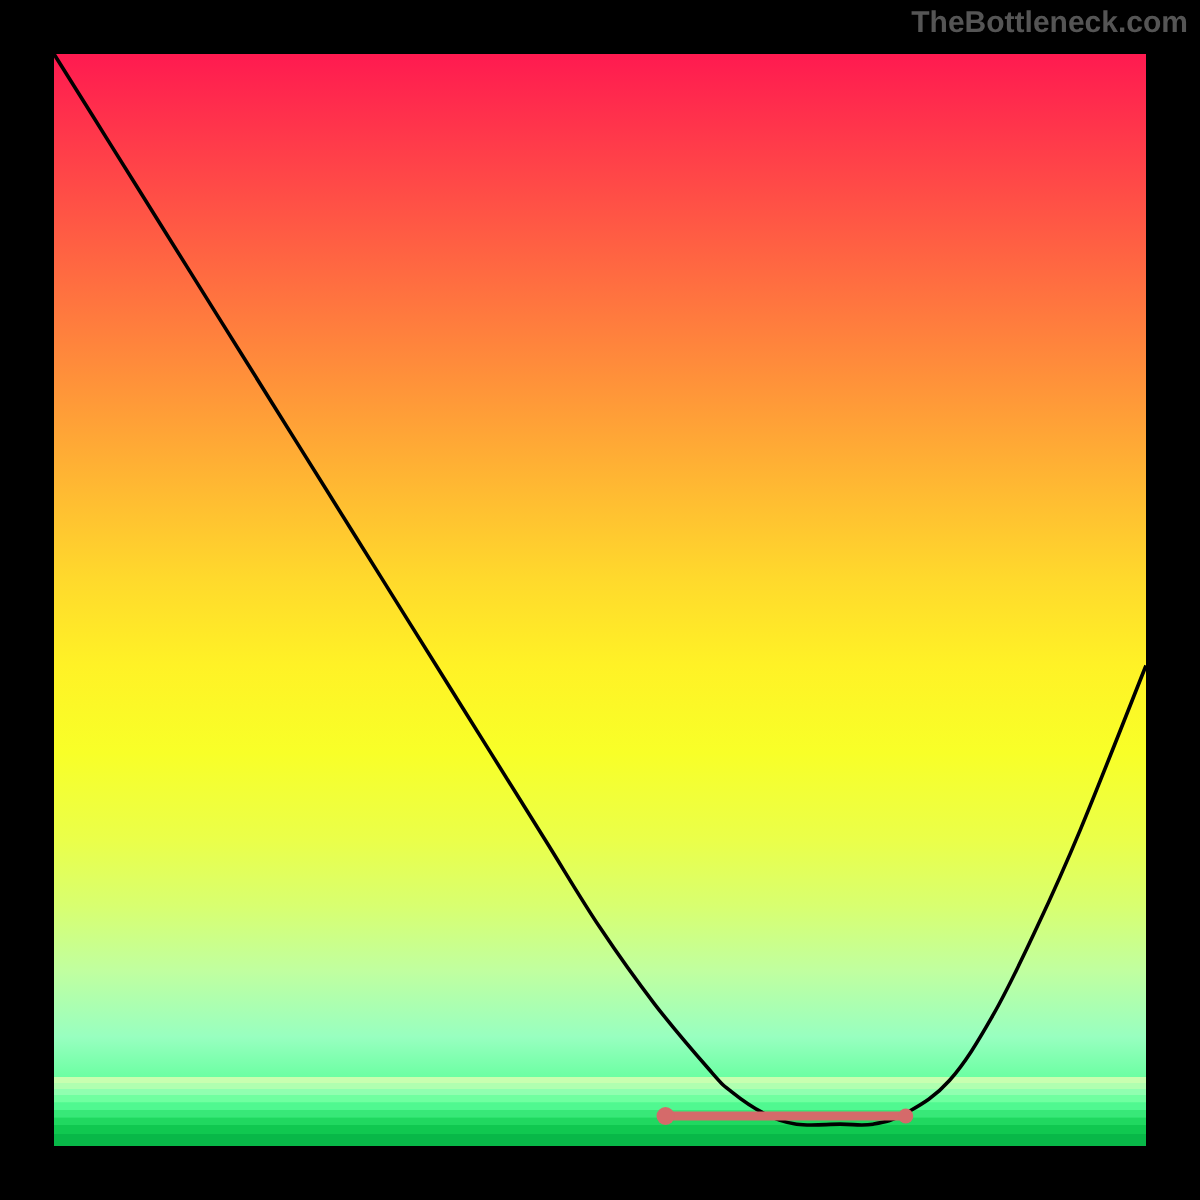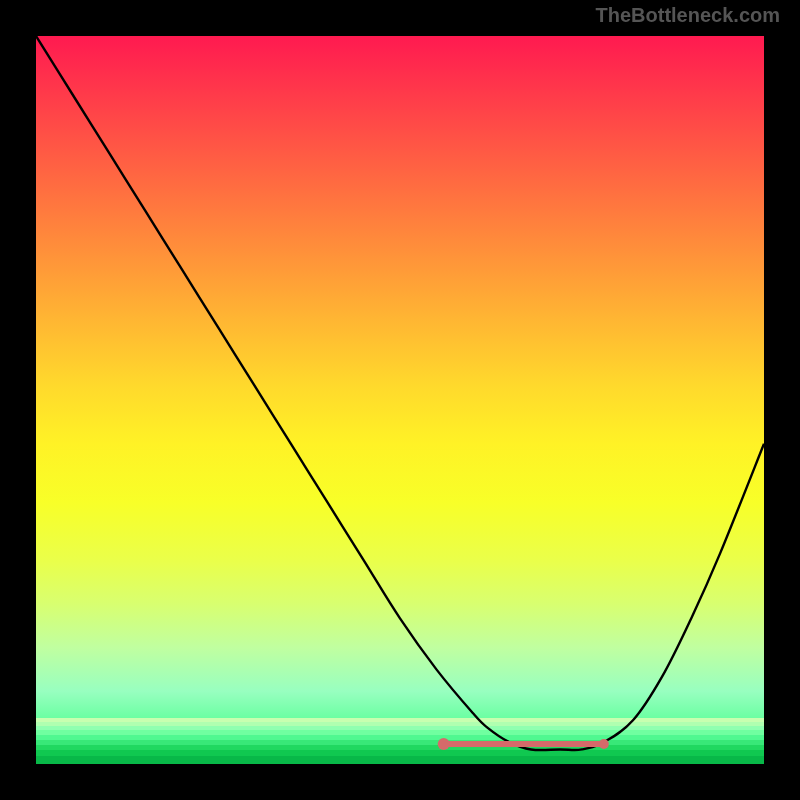--- a/index.html
+++ b/index.html
@@ -7,21 +7,21 @@
     width: 800px;
     height: 800px;
     background: #000;
     position: relative;
     font-family: Arial, sans-serif;
     overflow: hidden;
   }
   .attribution {
     position: absolute;
     top: 4px;
-    right: 20px;
+    right: 8px;
     color: #555;
     font-size: 20px;
     font-weight: bold;
     z-index: 10;
   }
   .plot-area {
     position: absolute;
     left: 36px;
     top: 36px;
     width: 728px;

